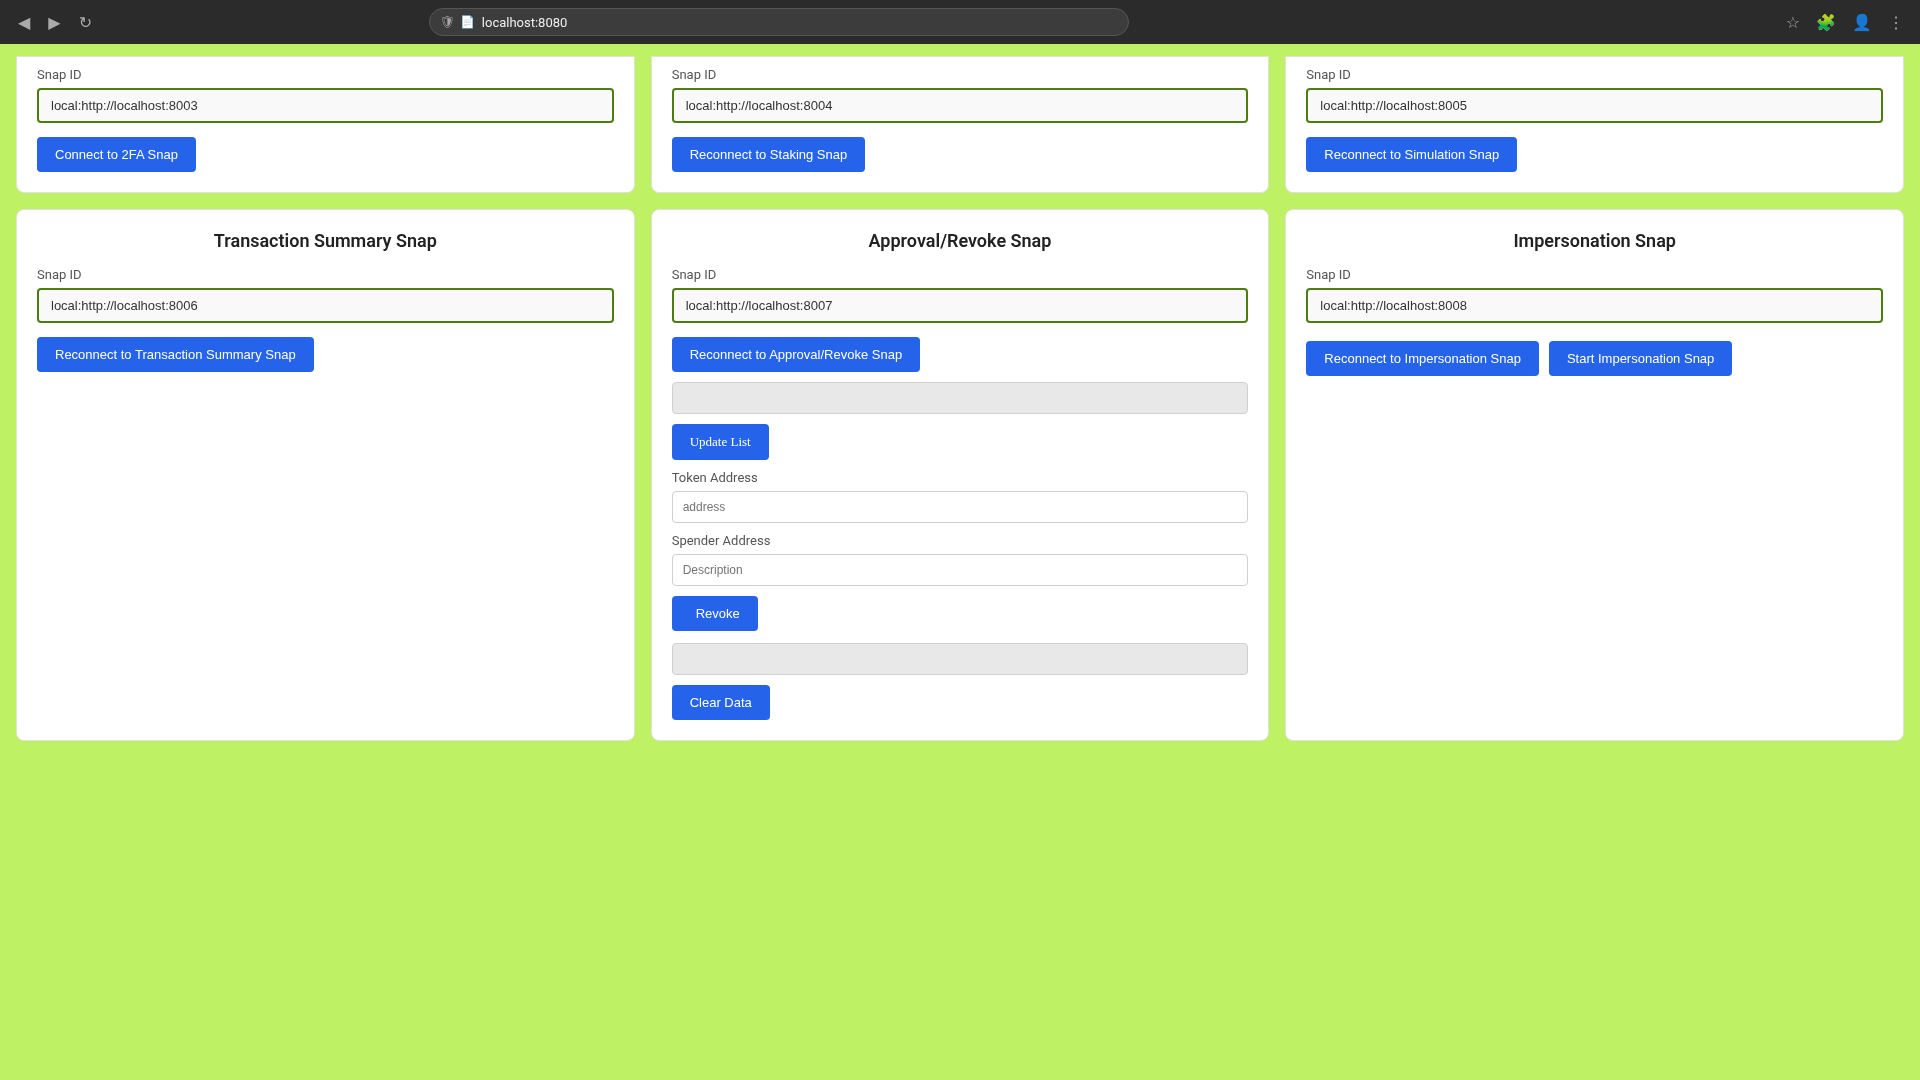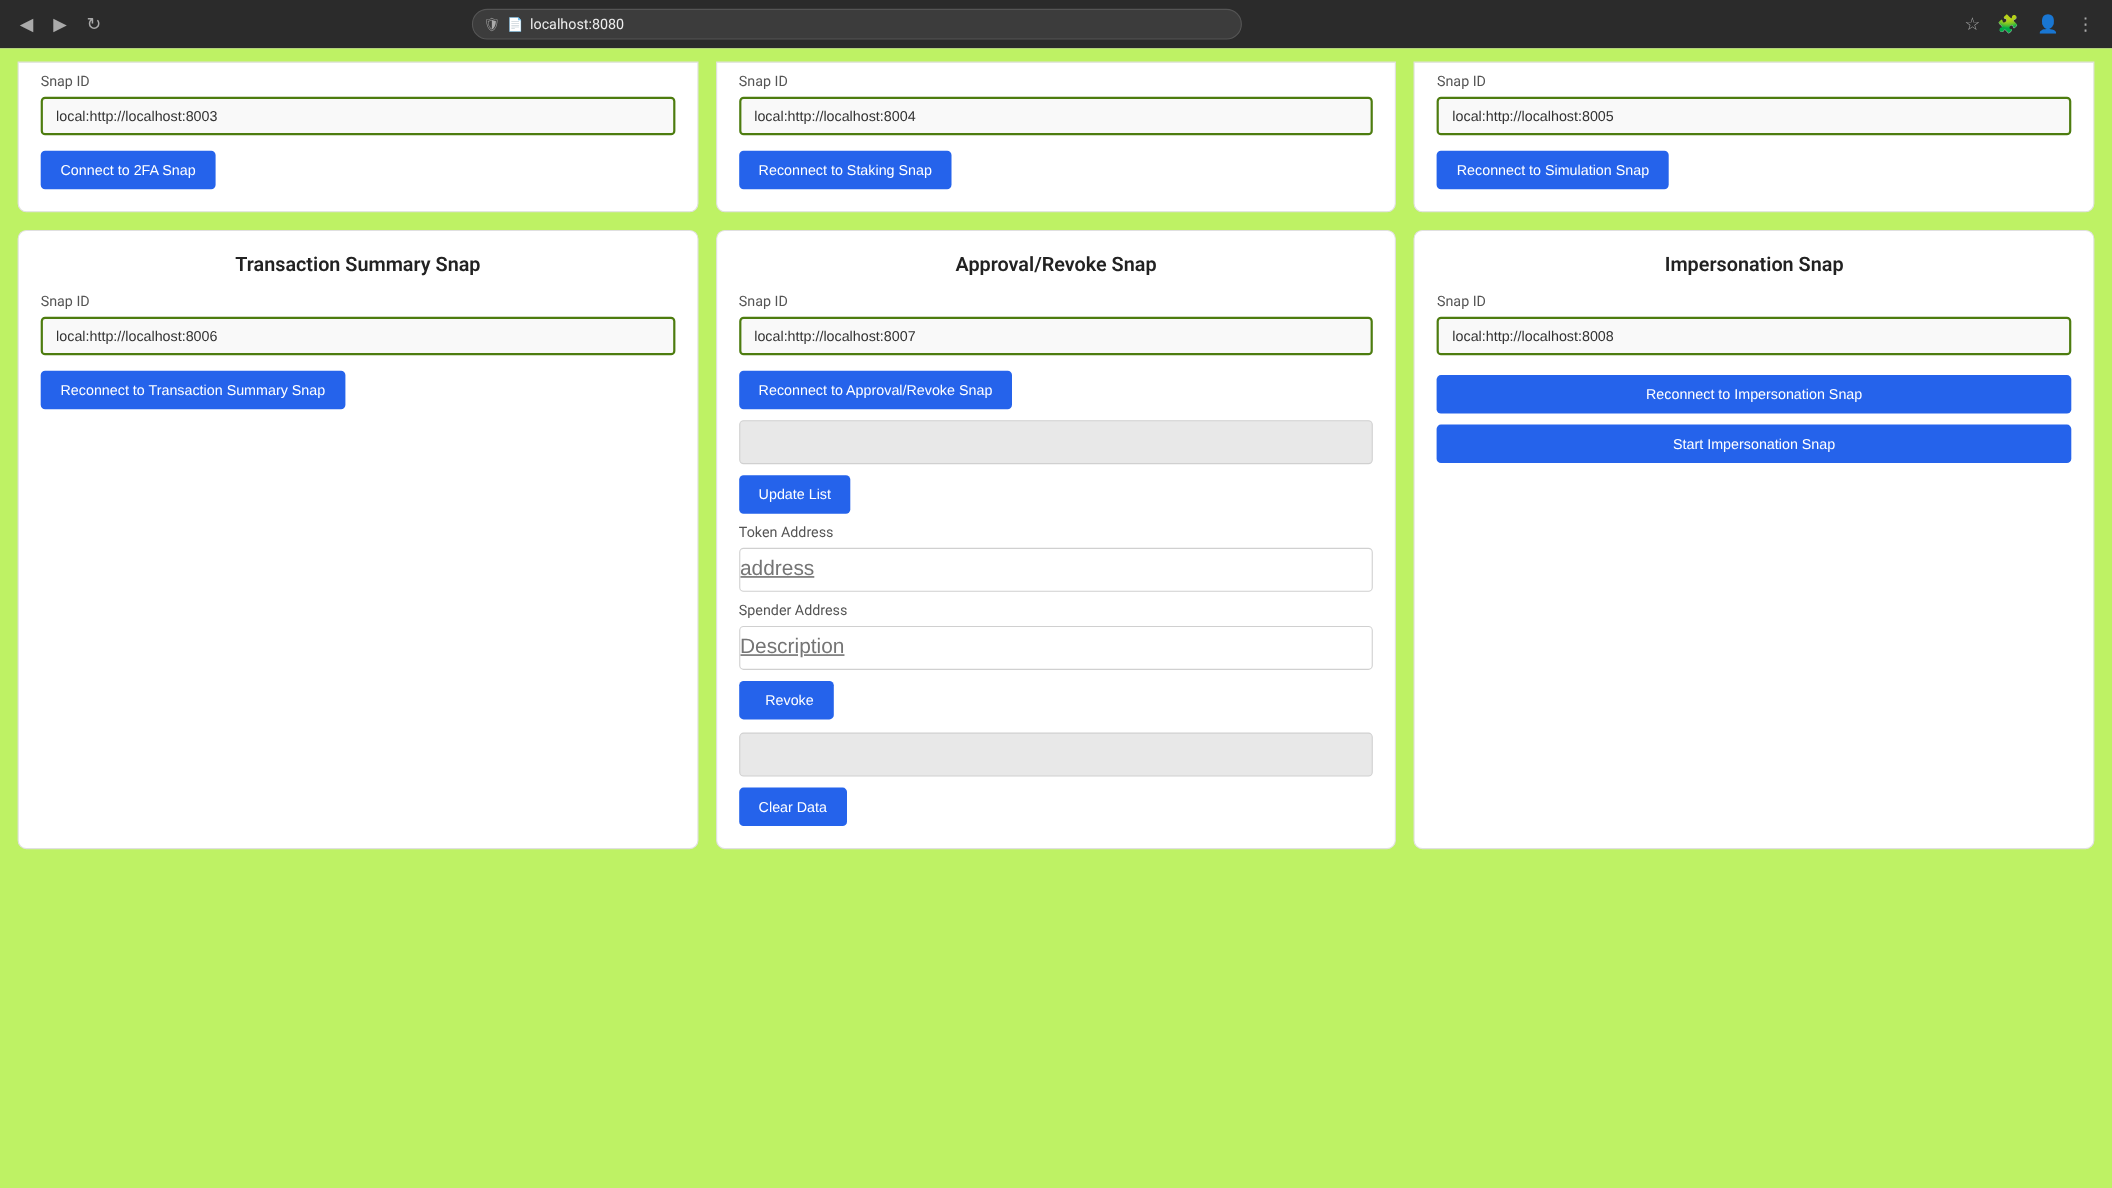--- a/index.html
+++ b/index.html
@@ -123,45 +123,44 @@
       border-radius: 4px;
       padding: 10px 18px;
       font-size: 13px;
       font-weight: 500;
       cursor: pointer;
       white-space: nowrap;
     }
 
     .input-field {
       width: 100%;
-      padding: 8px 0;
+      padding: 8px 10px;
       border: 1px solid #d0d0d0;
       border-radius: 4px;
       background: #fff;
-      font-size: 19px;
+      font-size: 12px;
       color: #333;
       margin-bottom: 10px;
-      text-decoration: underline;
     }
 
     .input-field.grey-bg {
       background: #e8e8e8;
       border: 1px solid #d0d0d0;
     }
 
     .bottom-row {
       display: grid;
       grid-template-columns: 1fr 1fr 1fr;
       gap: 16px;
       padding: 0 16px 16px;
     }
 
     .btn-row {
       display: flex;
-      flex-direction: column;
+      flex-direction: row;
       gap: 10px;
       margin-top: 4px;
     }
 
     
     .partial-top {
       display: grid;
       grid-template-columns: 1fr 1fr 1fr;
       gap: 16px;
       padding: 12px 16px 0;
@@ -236,21 +235,21 @@
 
     <div class="card">
       <div class="card-title">Approval/Revoke Snap</div>
       <div class="snap-id-label">Snap ID</div>
       <input class="snap-id-input" type="text" value="local:http://localhost:8007" readonly="" style="">
 
       <button class="btn-primary">Reconnect to Approval/Revoke Snap</button>
 
       <div style="margin-top: 10px;">
         <input class="input-field grey-bg" type="text" placeholder="" style="">
-        <button class="btn-primary" style="margin-bottom: 10px;">Update List</button>
+        <button class="btn-primary" style="margin-bottom: 10px; font-family: Liberation Serif, serif;">Update List</button>
       </div>
 
       <div class="snap-id-label">Token Address</div>
       <input class="input-field" type="text" placeholder="address" style="">
 
       <div class="snap-id-label">Spender Address</div>
       <input class="input-field" type="text" placeholder="Description" style="">
 
       <button class="btn-primary" style="margin-bottom: 8px; padding-left: 24px;">Revoke</button>
 

